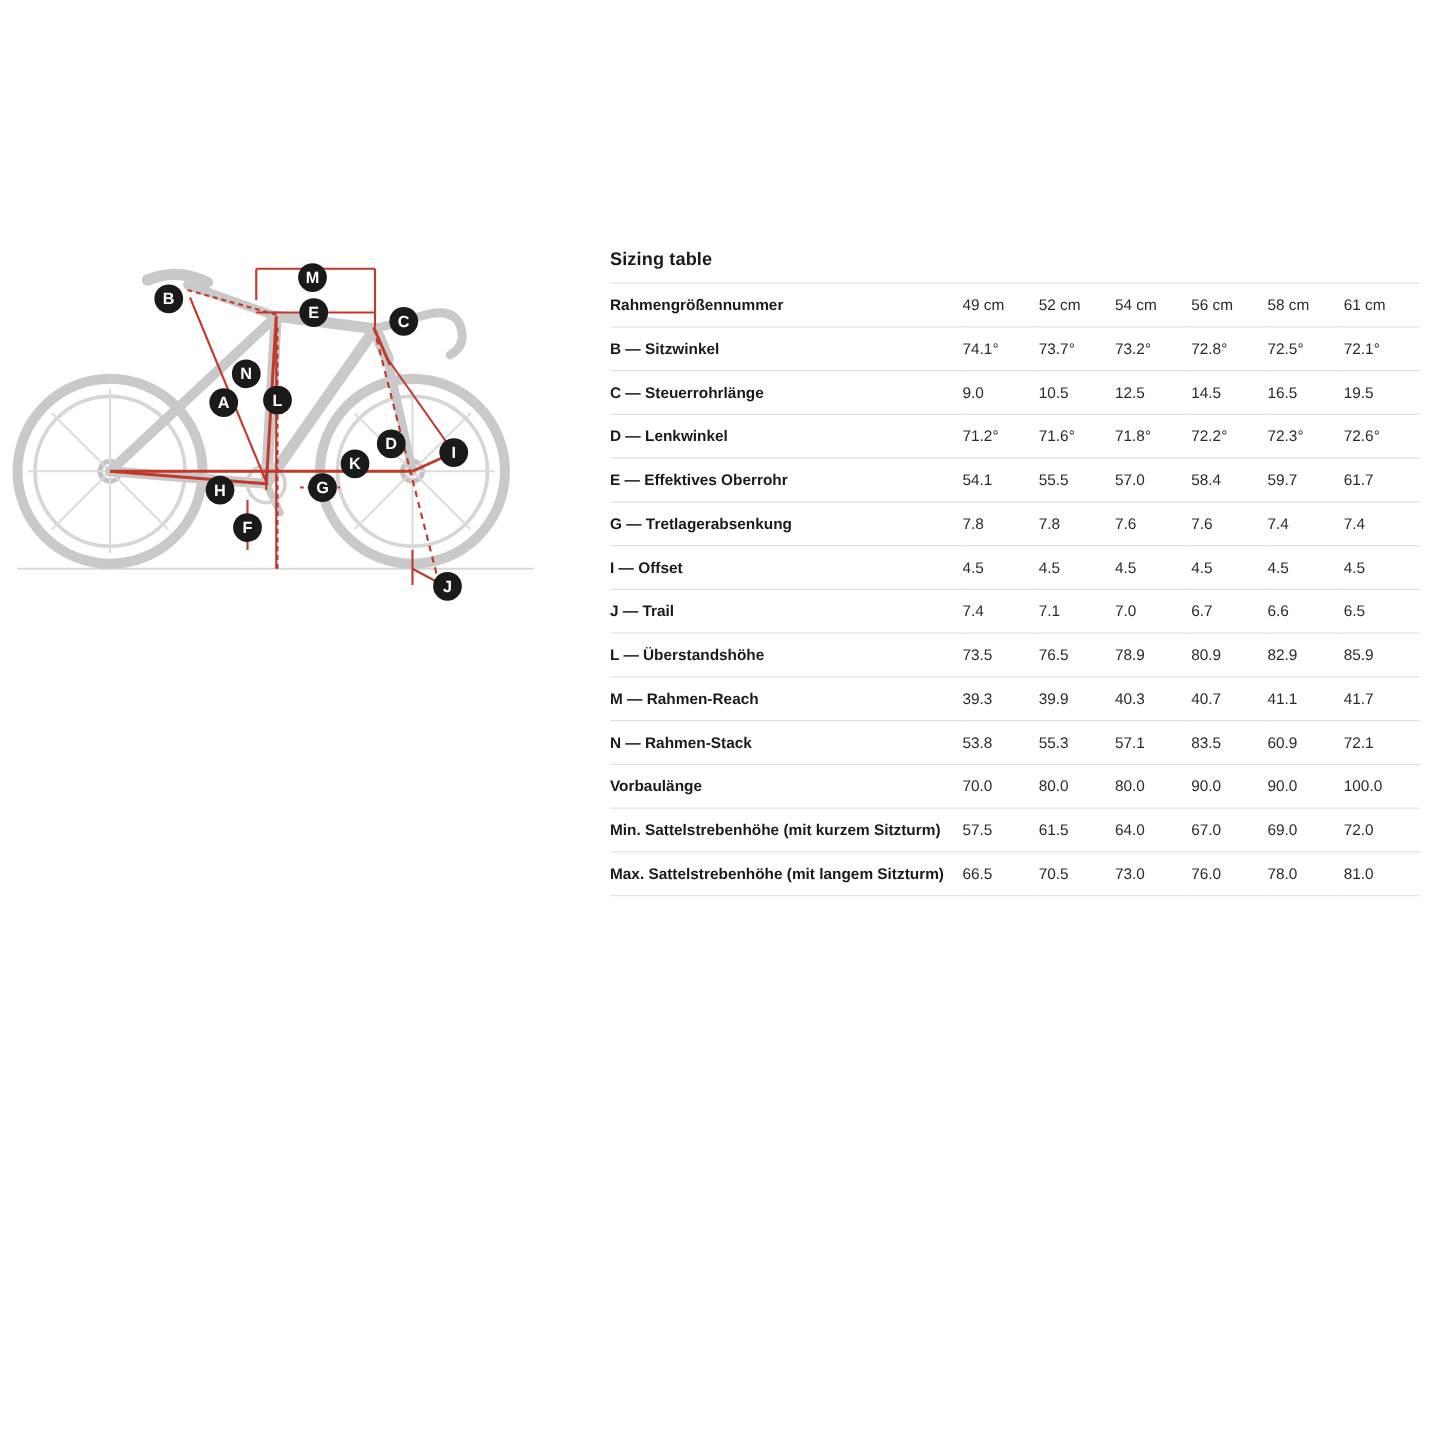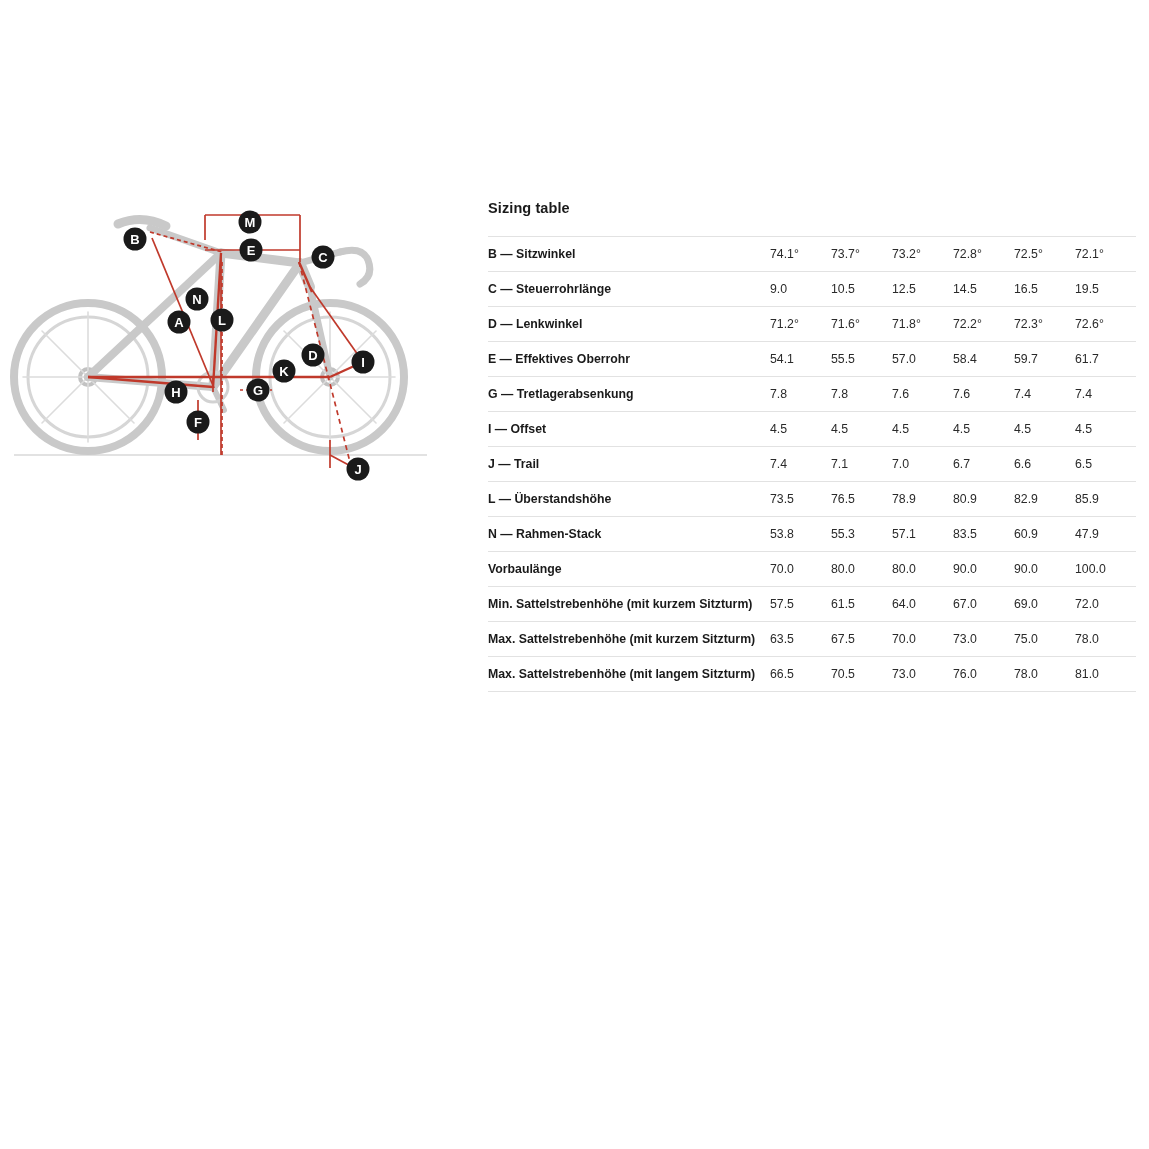--- a/index.html
+++ b/index.html
@@ -43,21 +43,21 @@
   #table-panel {
     position: absolute;
     left: 488px;
     top: 200px;
     width: 648px;
   }
   #table-title {
     font-size: 14.5px;
     font-weight: bold;
     color: #1a1a1a;
-    margin: 0 0 20px 0;
+    margin: 0 0 10px 0;
     letter-spacing: 0.1px;
   }
   table.sizing {
     border-collapse: collapse;
     width: 648px;
     table-layout: fixed;
   }
   table.sizing col.label-col { width: 282px; }
   table.sizing col.val-col   { width: 61px; }
   table.sizing th, table.sizing td {
@@ -244,20 +244,29 @@
       <col class="label-col">
       <col class="val-col">
         <col class="val-col">
         <col class="val-col">
       <col class="val-col">
         <col class="val-col">
         <col class="val-col">
     </colgroup>
     <tbody>
       <tr>
+        <th class="rowhead">Rahmengrößennummer</th>
+        <td class="val">49 cm</td>
+        <td class="val">52 cm</td>
+        <td class="val">54 cm</td>
+        <td class="val">56 cm</td>
+        <td class="val">58 cm</td>
+        <td class="val">61 cm</td>
+      </tr>
+      <tr>
         <th class="rowhead">B — Sitzwinkel</th>
         <td class="val">74.1°</td>
         <td class="val">73.7°</td>
         <td class="val">73.2°</td>
         <td class="val">72.8°</td>
         <td class="val">72.5°</td>
         <td class="val">72.1°</td>
       </tr>
       <tr>
         <th class="rowhead">C — Steuerrohrlänge</th>
@@ -316,56 +325,56 @@
       <tr>
         <th class="rowhead">L — Überstandshöhe</th>
         <td class="val">73.5</td>
         <td class="val">76.5</td>
         <td class="val">78.9</td>
         <td class="val">80.9</td>
         <td class="val">82.9</td>
         <td class="val">85.9</td>
       </tr>
       <tr>
+        <th class="rowhead">M — Rahmen-Reach</th>
+        <td class="val">39.3</td>
+        <td class="val">39.9</td>
+        <td class="val">40.3</td>
+        <td class="val">40.7</td>
+        <td class="val">41.1</td>
+        <td class="val">41.7</td>
+      </tr>
+      <tr>
         <th class="rowhead">N — Rahmen-Stack</th>
         <td class="val">53.8</td>
         <td class="val">55.3</td>
         <td class="val">57.1</td>
         <td class="val">83.5</td>
         <td class="val">60.9</td>
-        <td class="val">47.9</td>
+        <td class="val">72.1</td>
       </tr>
       <tr>
         <th class="rowhead">Vorbaulänge</th>
         <td class="val">70.0</td>
         <td class="val">80.0</td>
         <td class="val">80.0</td>
         <td class="val">90.0</td>
         <td class="val">90.0</td>
         <td class="val">100.0</td>
       </tr>
       <tr>
         <th class="rowhead">Min. Sattelstrebenhöhe (mit kurzem Sitzturm)</th>
         <td class="val">57.5</td>
         <td class="val">61.5</td>
         <td class="val">64.0</td>
         <td class="val">67.0</td>
         <td class="val">69.0</td>
         <td class="val">72.0</td>
       </tr>
       <tr>
-        <th class="rowhead">Max. Sattelstrebenhöhe (mit kurzem Sitzturm)</th>
-        <td class="val">63.5</td>
-        <td class="val">67.5</td>
-        <td class="val">70.0</td>
-        <td class="val">73.0</td>
-        <td class="val">75.0</td>
-        <td class="val">78.0</td>
-      </tr>
-      <tr>
         <th class="rowhead">Max. Sattelstrebenhöhe (mit langem Sitzturm)</th>
         <td class="val">66.5</td>
         <td class="val">70.5</td>
         <td class="val">73.0</td>
         <td class="val">76.0</td>
         <td class="val">78.0</td>
         <td class="val">81.0</td>
       </tr>
     </tbody>
   </table>

